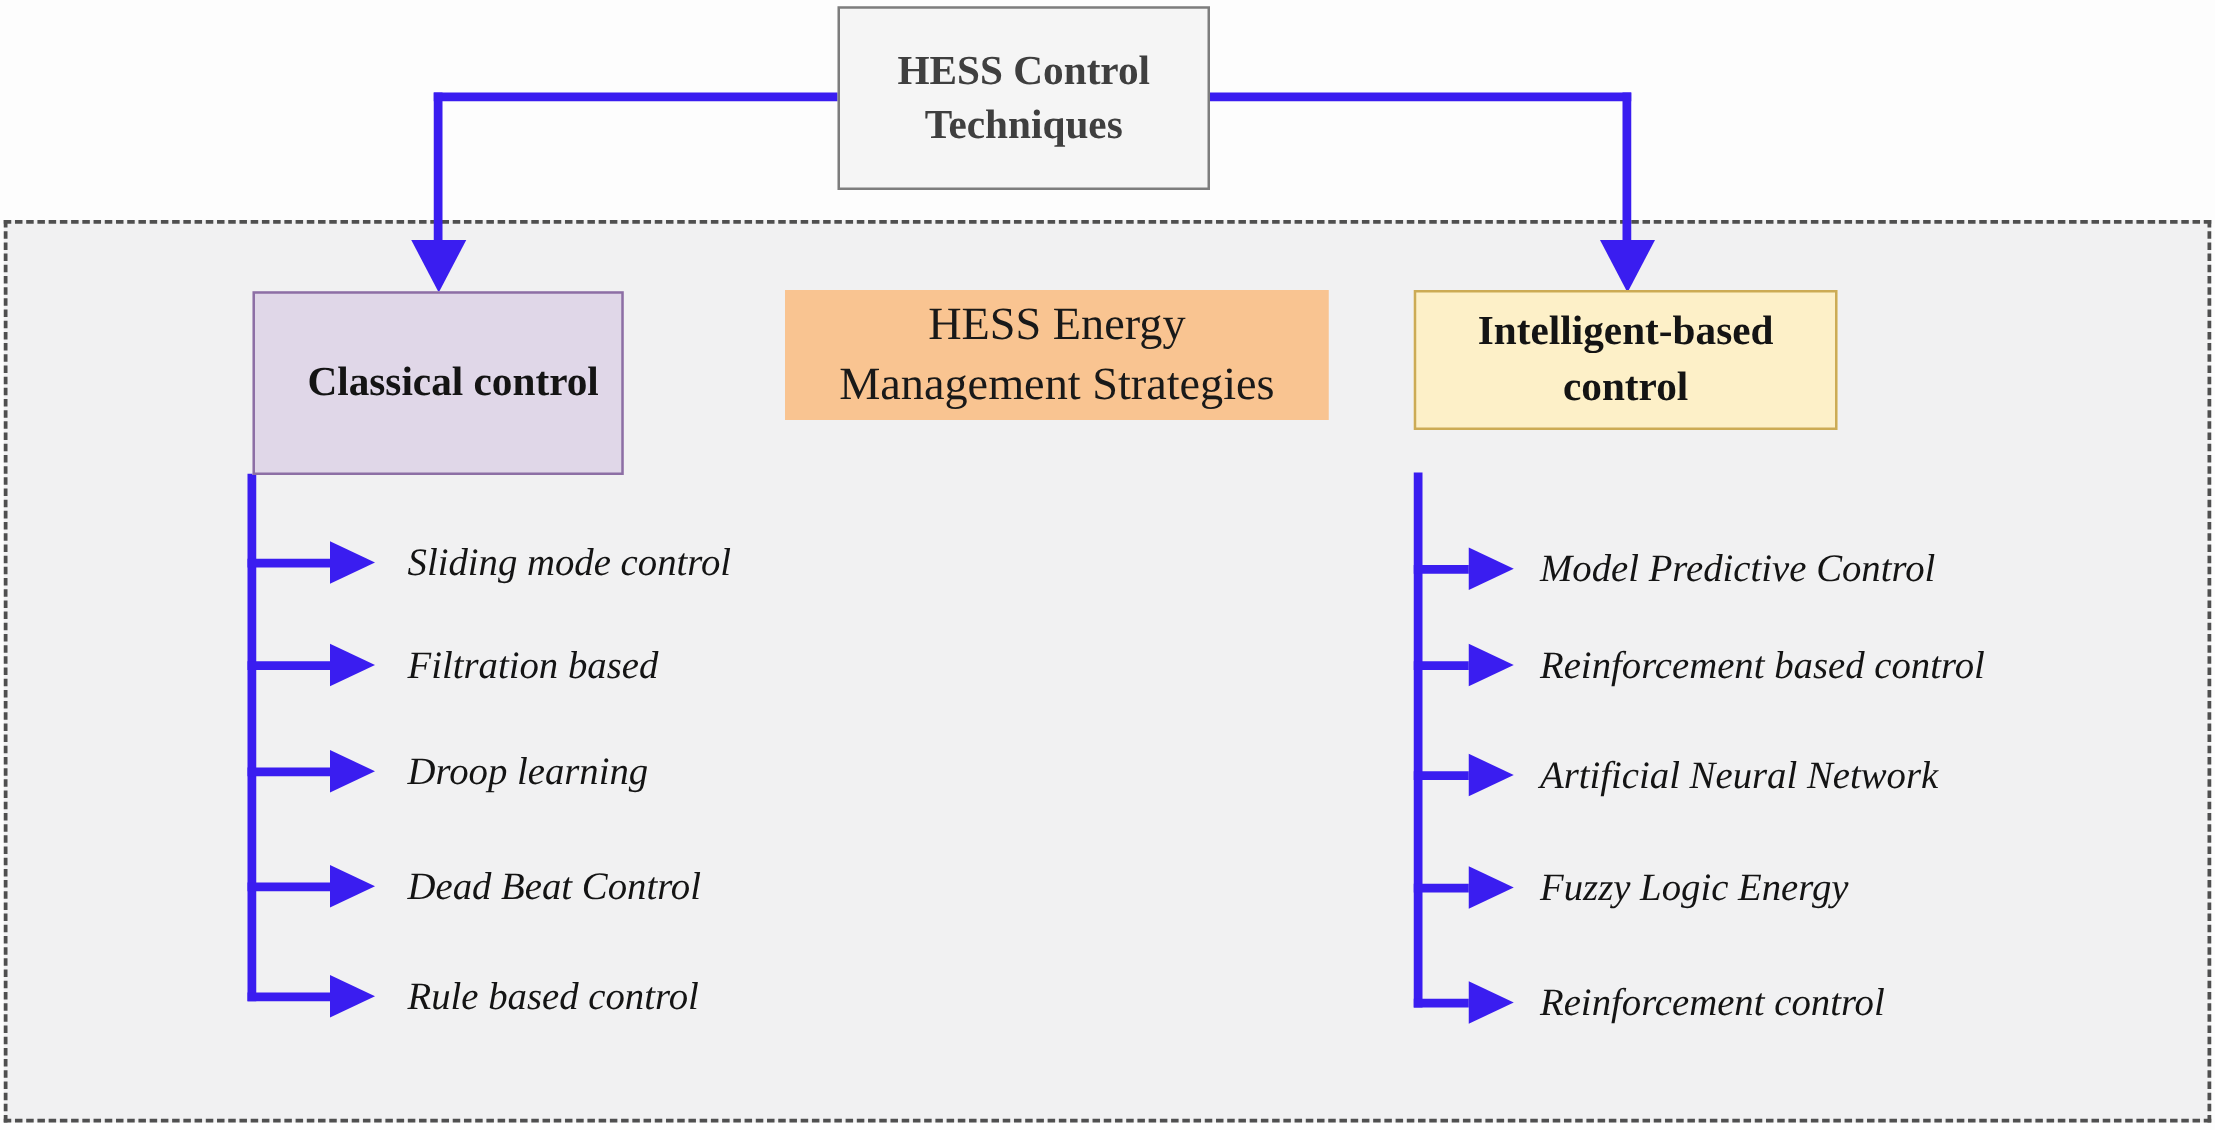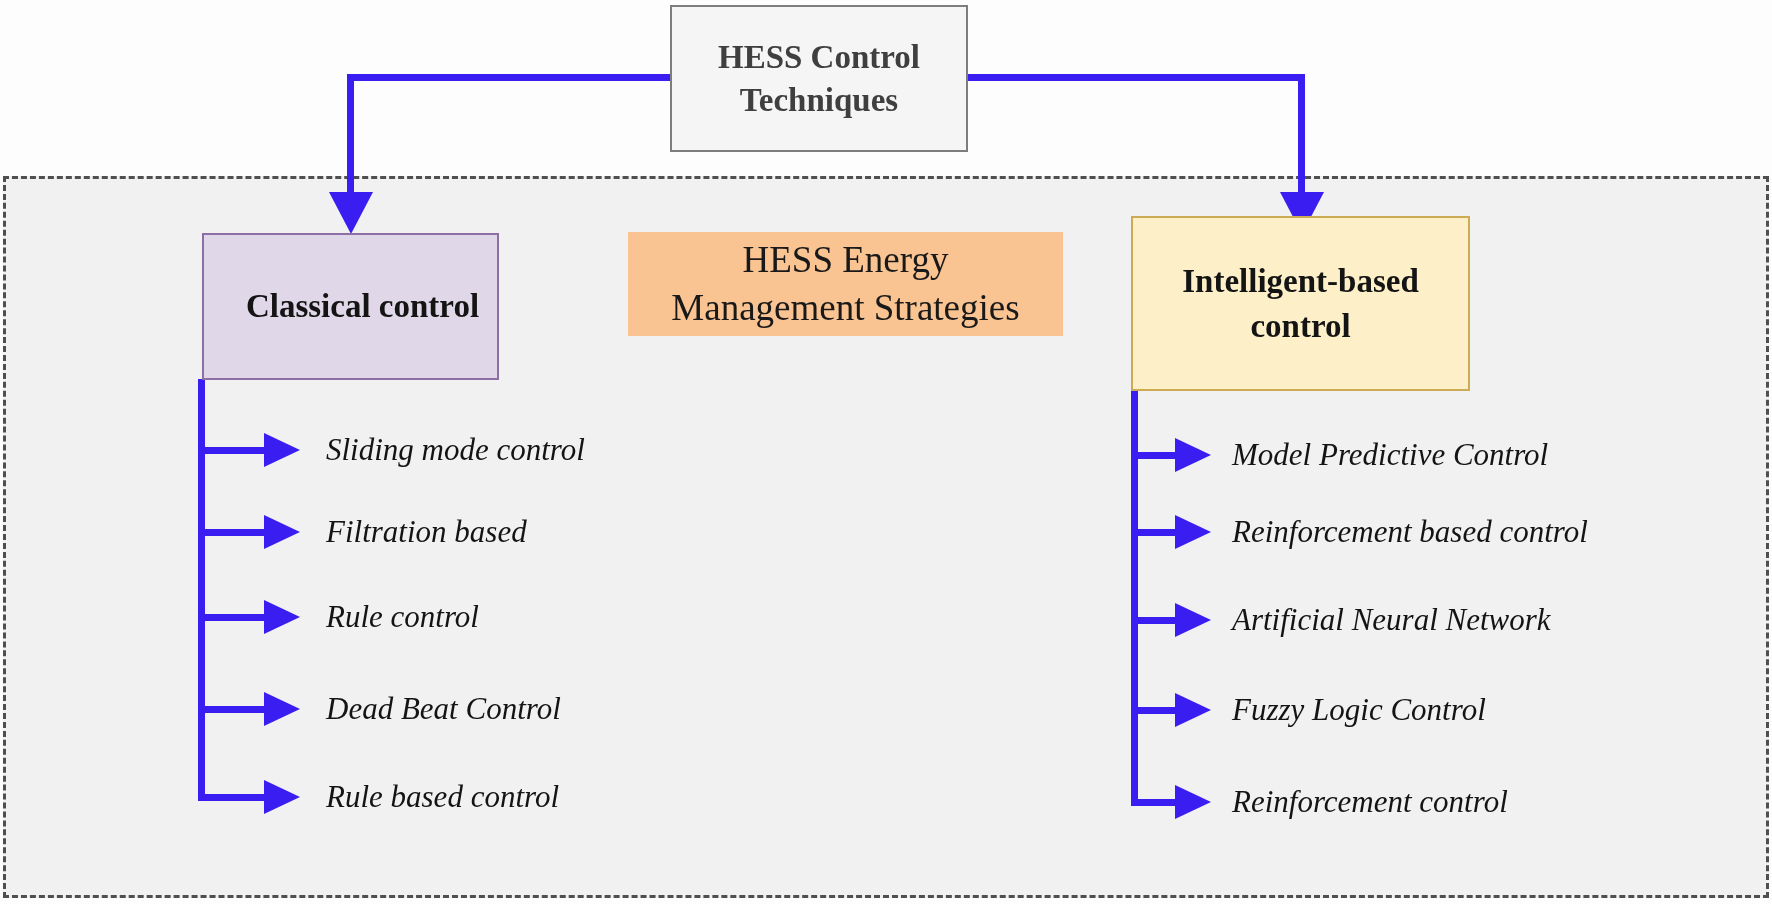--- a/index.html
+++ b/index.html
@@ -58,21 +58,21 @@
   .ems-node{
     left:628px;top:232px;width:435px;height:104px;
     background:var(--ems_bg);
     font-weight:normal;
     font-size:37px;line-height:1.3;
     color:#191919;
     z-index:3;
     padding:0 20px;
   }
   .intelligent-node{
-    left:1131px;top:216px;width:339px;height:175px;
+    left:1131px;top:232px;width:339px;height:112px;
     background:var(--intelligent_bg);
     border:2px solid var(--intelligent_border);
     font-size:33px;line-height:1.35;
     z-index:3;
     padding:0 40px;
   }
 
   
   .bluebar{background:var(--blue);z-index:2;}
   .h-main{left:347px;top:74px;width:958px;height:7px;}
@@ -153,21 +153,21 @@
   <span class="label">Sliding mode control</span>
 </div>
 <div class="tree-row row-l" style="top:512px">
   <span class="stem"></span>
     <span class="head"></span>
   <span class="label">Filtration based</span>
 </div>
 <div class="tree-row row-l" style="top:597px">
   <span class="stem"></span>
     <span class="head"></span>
-  <span class="label">Rule control</span>
+  <span class="label">Droop learning</span>
 </div>
 <div class="tree-row row-l" style="top:689px">
   <span class="stem"></span>
     <span class="head"></span>
   <span class="label">Dead Beat Control</span>
 </div>
 <div class="tree-row row-l" style="top:777px">
   <span class="stem"></span>
     <span class="head"></span>
   <span class="label">Rule based control</span>
@@ -184,19 +184,19 @@
   <span class="label">Reinforcement based control</span>
 </div>
 <div class="tree-row row-r" style="top:600px">
   <span class="stem"></span>
     <span class="head"></span>
   <span class="label">Artificial Neural Network</span>
 </div>
 <div class="tree-row row-r" style="top:690px">
   <span class="stem"></span>
     <span class="head"></span>
-  <span class="label">Fuzzy Logic Control</span>
+  <span class="label">Fuzzy Logic Energy</span>
 </div>
 <div class="tree-row row-r" style="top:782px">
   <span class="stem"></span>
     <span class="head"></span>
   <span class="label">Reinforcement control</span>
 </div>
 
 </body></html>

